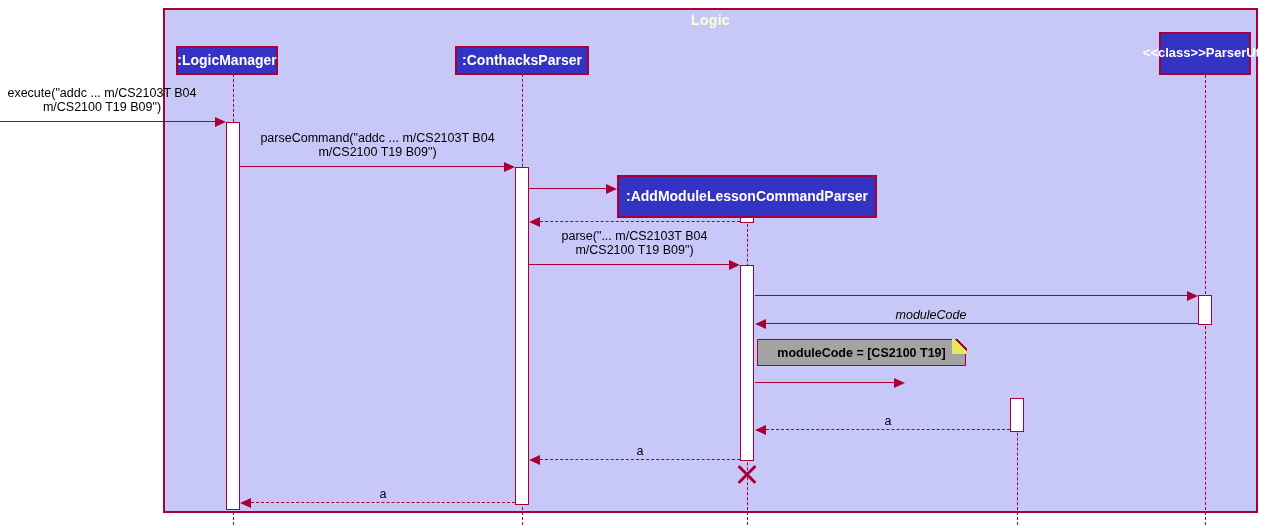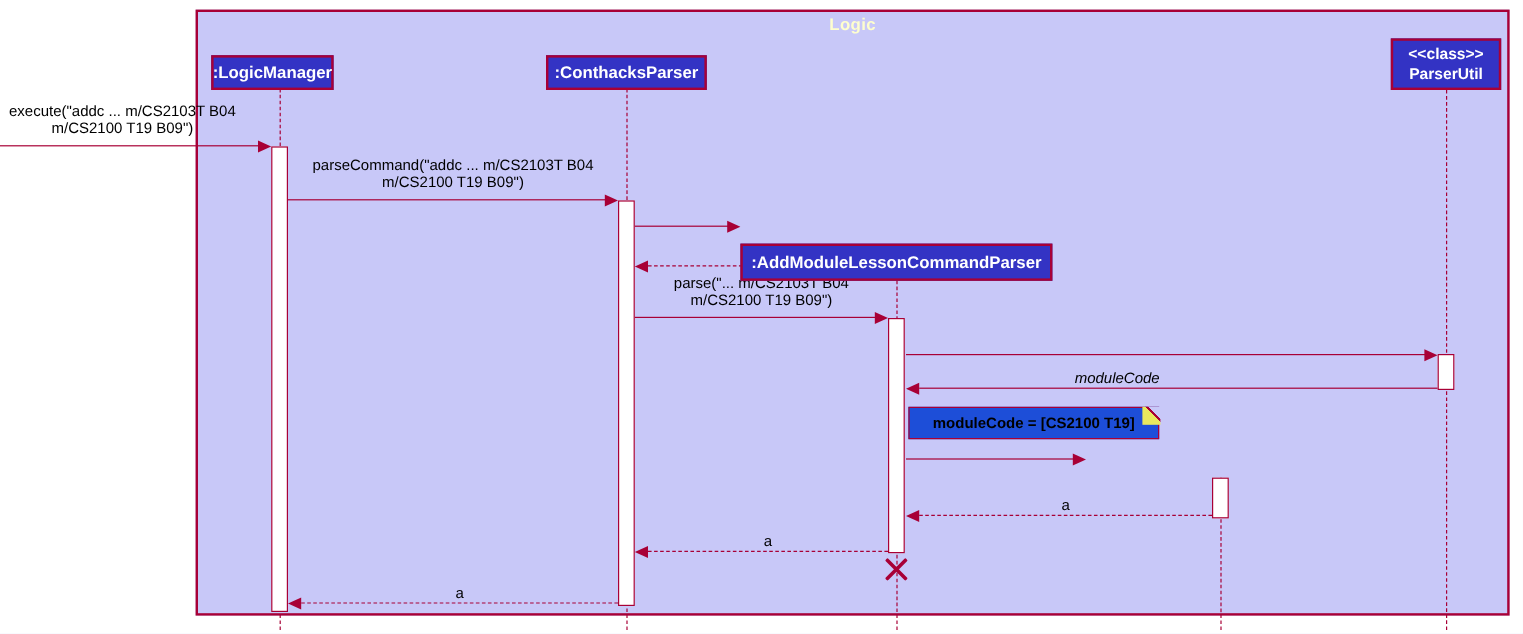--- a/index.html
+++ b/index.html
@@ -37,21 +37,21 @@
   .head  { position:absolute; width:0; height:0; border-top:5px solid transparent; border-bottom:5px solid transparent; }
   .head.right { border-left:11px solid #A80036; }
   .head.left  { border-right:11px solid #A80036; }
   
   .mlabel {
     position:absolute; font-size:12.5px; line-height:14px; text-align:center;
     white-space:nowrap; color:#000;
   }
   
   .note {
-    position:absolute; box-sizing:border-box; background:#1d4ed8;
+    position:absolute; box-sizing:border-box; background:#a3a3a3;
     border:1.5px solid #A80036; font-size:12.5px; font-weight:bold;
     display:flex; align-items:center; justify-content:center; white-space:nowrap;
   }
   .note-fold {
     position:absolute; top:-1.5px; right:-1.5px; width:15px; height:15px;
     background:linear-gradient(to bottom left, #C8C8F8 0 7px, #A80036 7px 9px, #E8E85E 9px 100%);
   }
   
   .destroy { position:absolute; width:24px; height:24px; }
   .destroy span { position:absolute; left:0; top:10.5px; width:24px; height:3px; background:#A80036; border-radius:1px; }
@@ -133,19 +133,19 @@
       <span></span>
       <span></span>
     </div>
 
   <div class="mlabel" style="left:251px; width:264px; top:487px;">a</div>
   <div class="rline" style="left:251px; top:502px; width:264px;"></div>
   <div class="head left" style="left:240px; top:498px;"></div>
 
   <div class="pbox" style="left:176px; top:46px; width:102px; height:29px;">:LogicManager</div>
   <div class="pbox" style="left:455px; top:46px; width:134px; height:29px;">:ConthacksParser</div>
-  <div class="pbox" style="left:617px; top:175px; width:260px; height:31px;margin-top:28px;">:AddModuleLessonCommandParser</div>
-  <div class="pbox" style="left:1159px; top:32px; width:92px; height:43px; font-size:13px; flex-direction:column;justify-content:center;">
+  <div class="pbox" style="left:617px; top:175px; width:260px; height:43px;">:AddModuleLessonCommandParser</div>
+  <div class="pbox" style="left:1159px; top:32px; width:92px; height:43px; font-size:13px; flex-direction:row;justify-content:center;">
     <div>&lt;&lt;class&gt;&gt;</div>
     <div>ParserUtil</div>
   </div>
 
 </div>
 
 </body></html>

